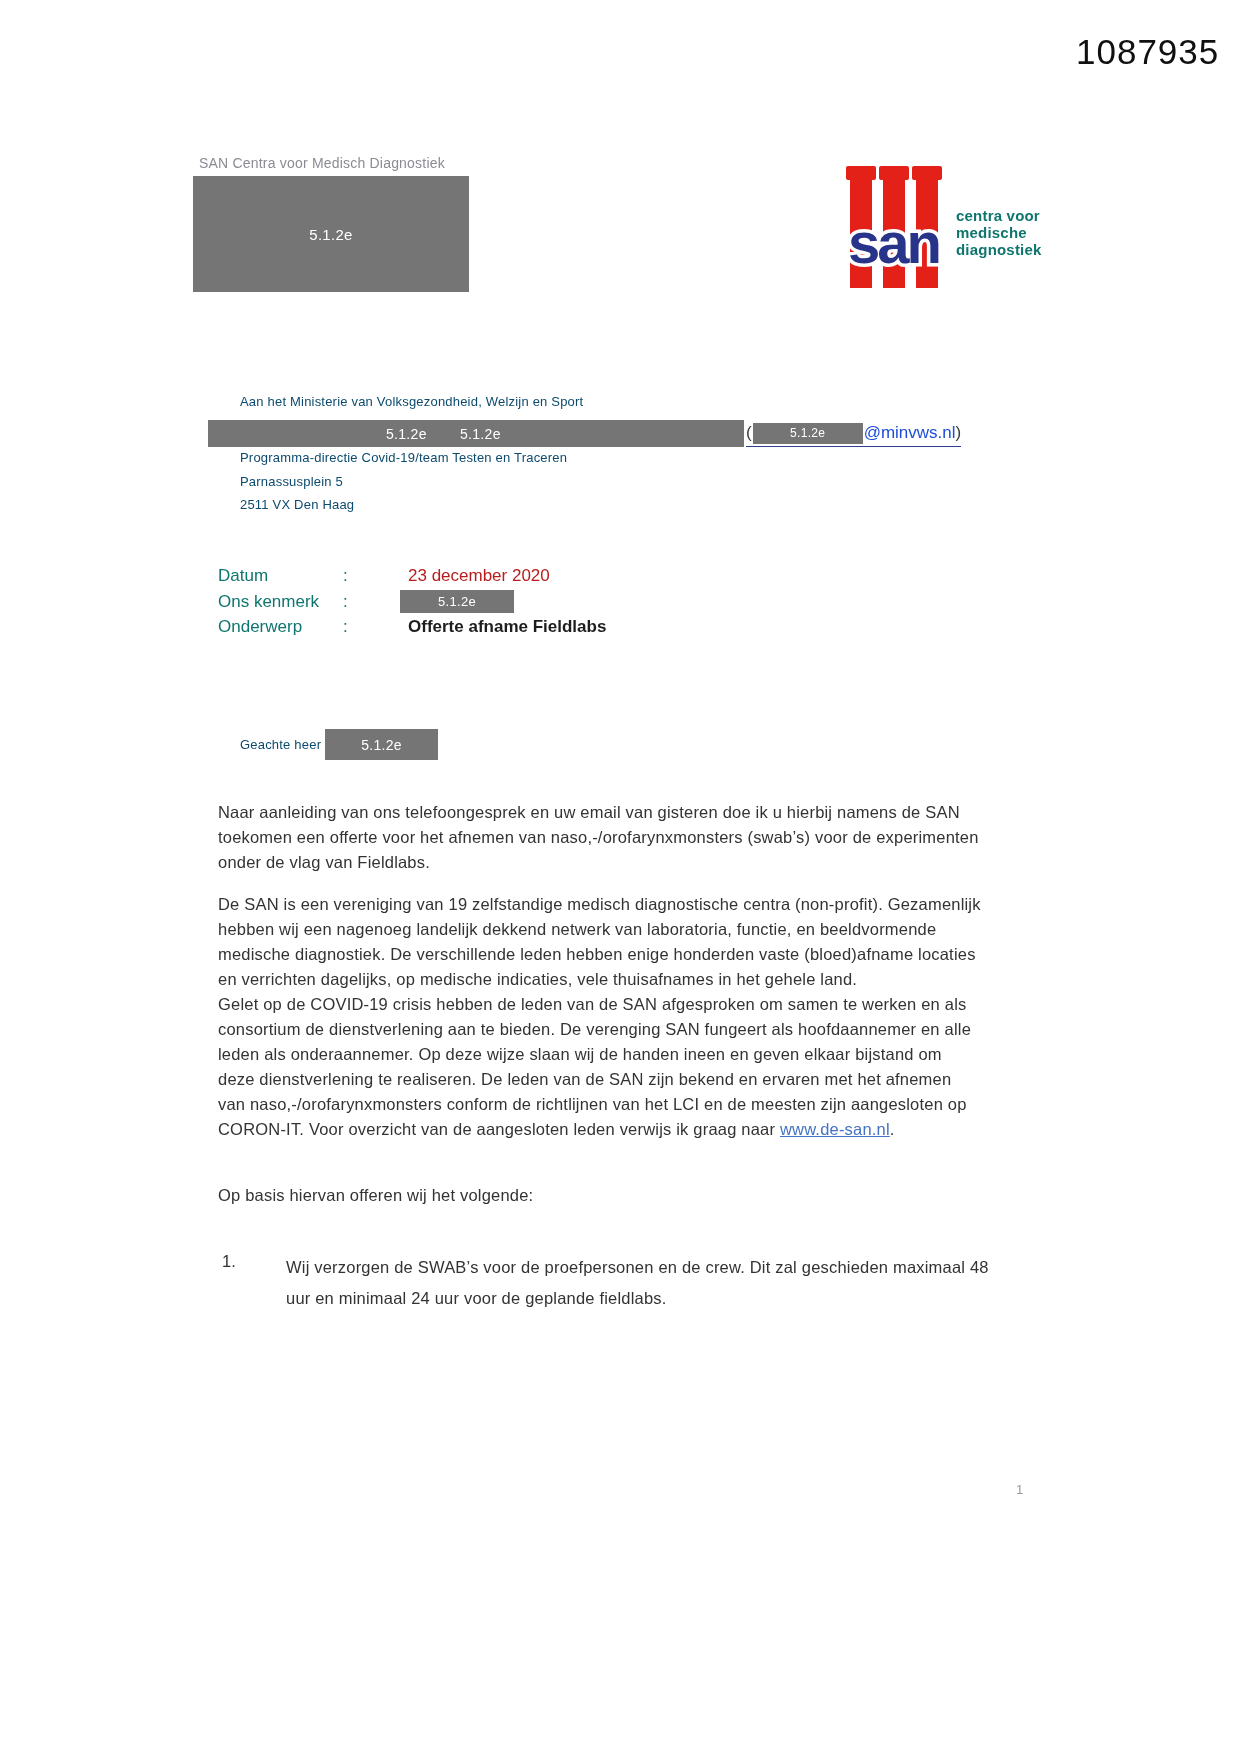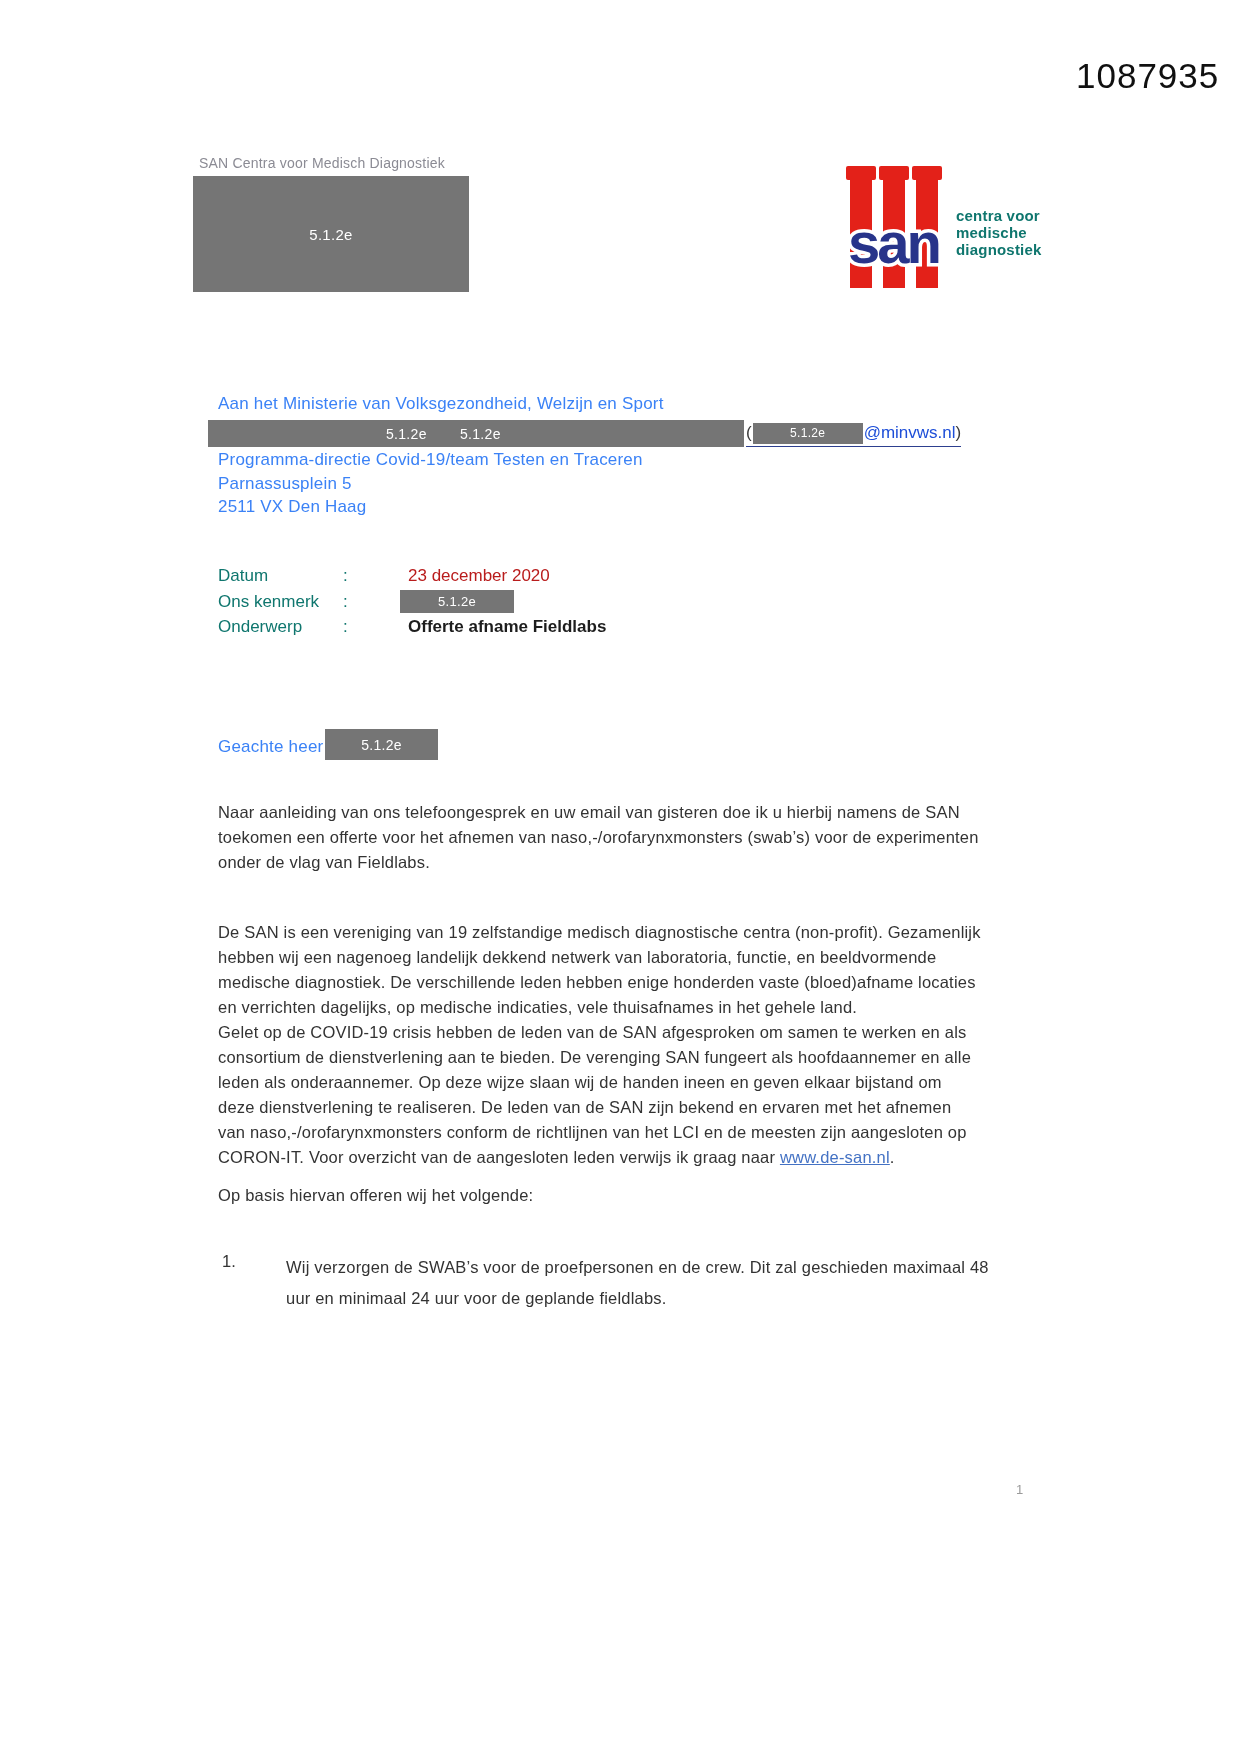--- a/index.html
+++ b/index.html
@@ -17,21 +17,21 @@
     font-size:35px;color:#101010;letter-spacing:1px;
   }
   .lh-title{font-size:14px;color:#8b8b94;letter-spacing:.2px;}
   .redact{
     background:#757575;color:#ffffff;
     display:flex;align-items:center;justify-content:center;
     font-size:15px;letter-spacing:.3px;
   }
   .redact.small{font-size:12px;}
   .bodytext{font-size:16.5px;line-height:25px;letter-spacing:.2px;color:#333333;}
-  .addr{font-size:17px;letter-spacing:.2px;color:#3b82f6;}
+  .addr{font-size:13px;letter-spacing:.2px;color:#0c4a6e;margin-left:22px;}
   .meta-label{font-size:17px;color:#0f766e;}
   .meta-value{font-size:17px;color:#b91c1c;}
   .bold{font-weight:bold;color:#1d1d1d;}
   .tagline{font-size:15px;font-weight:bold;color:#0f766e;line-height:17px;letter-spacing:.2px;}
   a.doclink{color:#4472c4;text-decoration:underline;cursor:pointer;}
   .email-group{
     display:flex;align-items:center;
     border-bottom:1.5px solid #2d3f8f;
     height:26px;
   }
@@ -44,21 +44,21 @@
     color:#fff;font-size:14px;letter-spacing:.3px;
   }
   .pagenum{font-size:13px;color:#9a9a9a;}
   .list-number{font-size:16.5px;color:#333333;}
 </style>
 </head>
 <body>
 
 <div class="page">
 
-  <div class="abs stamp" style="left:1076px;top:56px;text-align:center;">1087935</div>
+  <div class="abs stamp" style="left:1076px;top:32px;text-align:center;">1087935</div>
 
   <div class="abs lh-title" style="left:199px;top:155px;">SAN Centra voor Medisch Diagnostiek</div>
 
   <div class="abs redact" style="left:193px;top:176px;width:276px;height:116px;">
     <span>5.1.2e</span>
   </div>
 
   <div class="abs" style="left:846px;top:166px;">
     <svg width="150" height="124" viewBox="0 0 150 124">
       <g fill="#e32119">
@@ -115,21 +115,21 @@
   <div class="abs redact" style="left:325px;top:729px;width:113px;height:31px;font-size:14px;">
     <span>5.1.2e</span>
   </div>
 
   <div class="abs bodytext" style="left:218px;top:800px;">
     <div>Naar aanleiding van ons telefoongesprek en uw email van gisteren doe ik u hierbij namens de SAN</div>
     <div>toekomen een offerte voor het afnemen van naso,-/orofarynxmonsters (swab’s) voor de experimenten</div>
     <div>onder de vlag van Fieldlabs.</div>
   </div>
 
-  <div class="abs bodytext" style="left:218px;top:920px;">
+  <div class="abs bodytext" style="left:218px;top:892px;">
     <div>De SAN is een vereniging van 19 zelfstandige medisch diagnostische centra (non-profit). Gezamenlijk</div>
     <div>hebben wij een nagenoeg landelijk dekkend netwerk van laboratoria, functie, en beeldvormende</div>
     <div>medische diagnostiek. De verschillende leden hebben enige honderden vaste (bloed)afname locaties</div>
     <div>en verrichten dagelijks, op medische indicaties, vele thuisafnames in het gehele land.</div>
     <div>Gelet op de COVID-19 crisis hebben de leden van de SAN afgesproken om samen te werken en als</div>
     <div>consortium de dienstverlening aan te bieden. De verenging SAN fungeert als hoofdaannemer en alle</div>
     <div>leden als onderaannemer. Op deze wijze slaan wij de handen ineen en geven elkaar bijstand om</div>
     <div>deze dienstverlening te realiseren. De leden van de SAN zijn bekend en ervaren met het afnemen</div>
     <div>van naso,-/orofarynxmonsters conform de richtlijnen van het LCI en de meesten zijn aangesloten op</div>
     <div>

